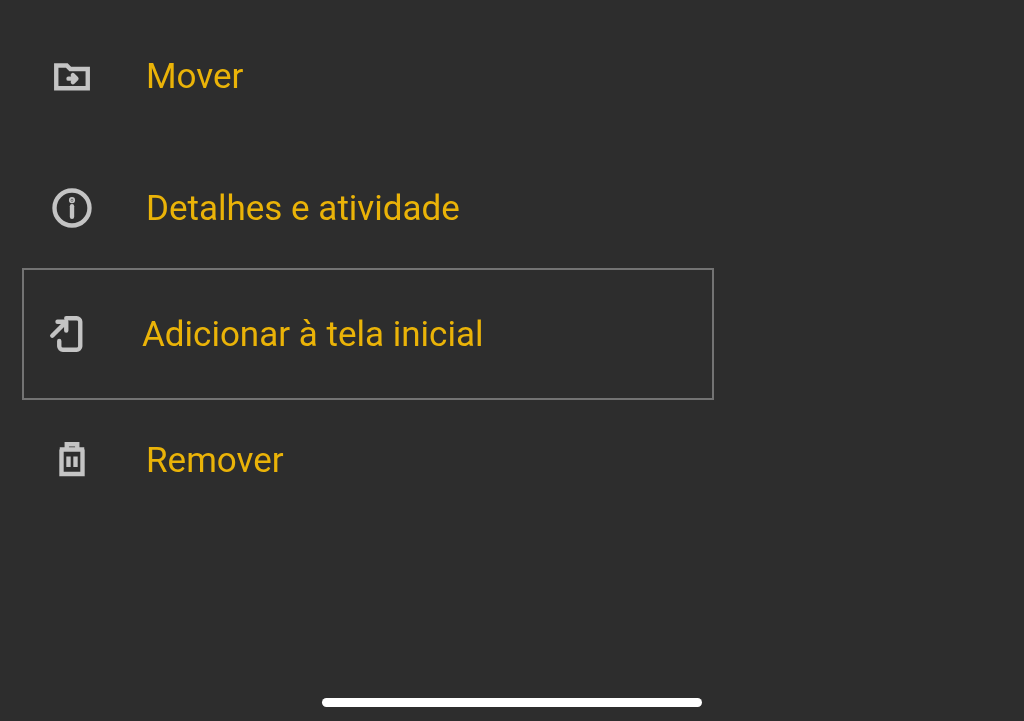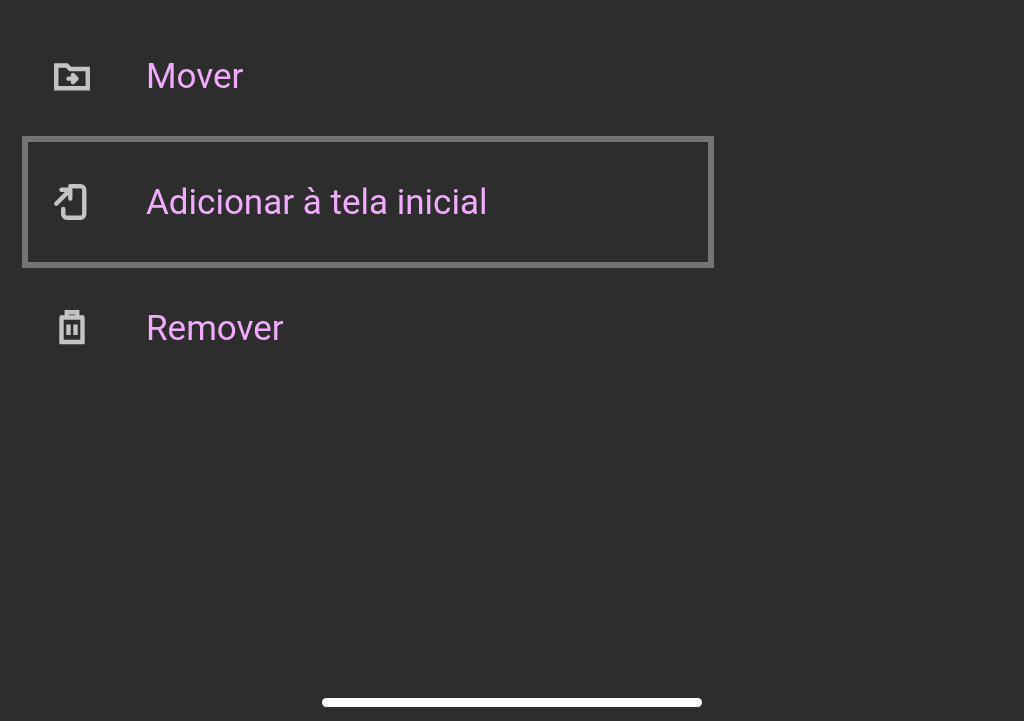--- a/index.html
+++ b/index.html
@@ -19,21 +19,21 @@
       padding-top: 10px;
     }
     .menu-item {
       display: flex;
       align-items: center;
       height: 132px;
       padding-left: 48px;
       position: relative;
     }
     .menu-item-highlighted {
-      border: 6px solid #737373;
+      border: 2px solid #737373;
       margin: -6px 0;
       position: relative;
       width: 692px;
       left: 22px;
       padding-left: 20px;
     }
     .icon-container {
       width: 48px;
       height: 48px;
       display: flex;
@@ -42,21 +42,21 @@
       margin-right: 50px;
     }
     .icon-container svg {
       width: 42px;
       height: 42px;
       fill: none;
       stroke: #c4c4c4;
       stroke-width: 2.5;
     }
     .menu-label {
-      color: #f0abfc;
+      color: #eab308;
       font-size: 35px;
       font-weight: 400;
       text-align: right;
     }
     .home-indicator {
       position: absolute;
       bottom: 14px;
       left: 50%;
       transform: translateX(-50%);
       width: 380px;
@@ -73,20 +73,30 @@
   <div class="menu-item">
     <span class="icon-container">
       <svg viewBox="0 0 24 24">
         <path d="M3 6 L3 19 L21 19 L21 8 L11 8 L9 6 Z" fill="none"></path>
         <path d="M10 13.5 L14.5 13.5 M12.5 11.5 L14.5 13.5 L12.5 15.5" fill="none" stroke-linecap="round" stroke-linejoin="round"></path>
       </svg>
     </span>
     <span class="menu-label">Mover</span>
   </div>
 
+  <div class="menu-item">
+    <span class="icon-container">
+      <svg viewBox="0 0 24 24">
+        <circle cx="12" cy="12" r="10" fill="none"></circle>
+        <line x1="12" y1="11" x2="12" y2="17" stroke-linecap="round"></line>
+        <circle cx="12" cy="7.5" r="0.5" fill="#c4c4c4" stroke="#c4c4c4"></circle>
+      </svg>
+    </span>
+    <span class="menu-label">Detalhes e atividade</span>
+  </div>
 
   <div class="menu-item menu-item-highlighted">
     <span class="icon-container">
       <svg viewBox="0 0 24 24">
         <path d="M11 3 L17 3 C18 3 19 4 19 5 L19 19 C19 20 18 21 17 21 L9 21 C8 21 7 20 7 19 L7 16" fill="none" stroke-linecap="round"></path>
         <path d="M3 13 L11 5 M6 5 L11 5 L11 10" fill="none" stroke-linecap="round" stroke-linejoin="round"></path>
       </svg>
     </span>
     <span class="menu-label">Adicionar à tela inicial</span>
   </div>

